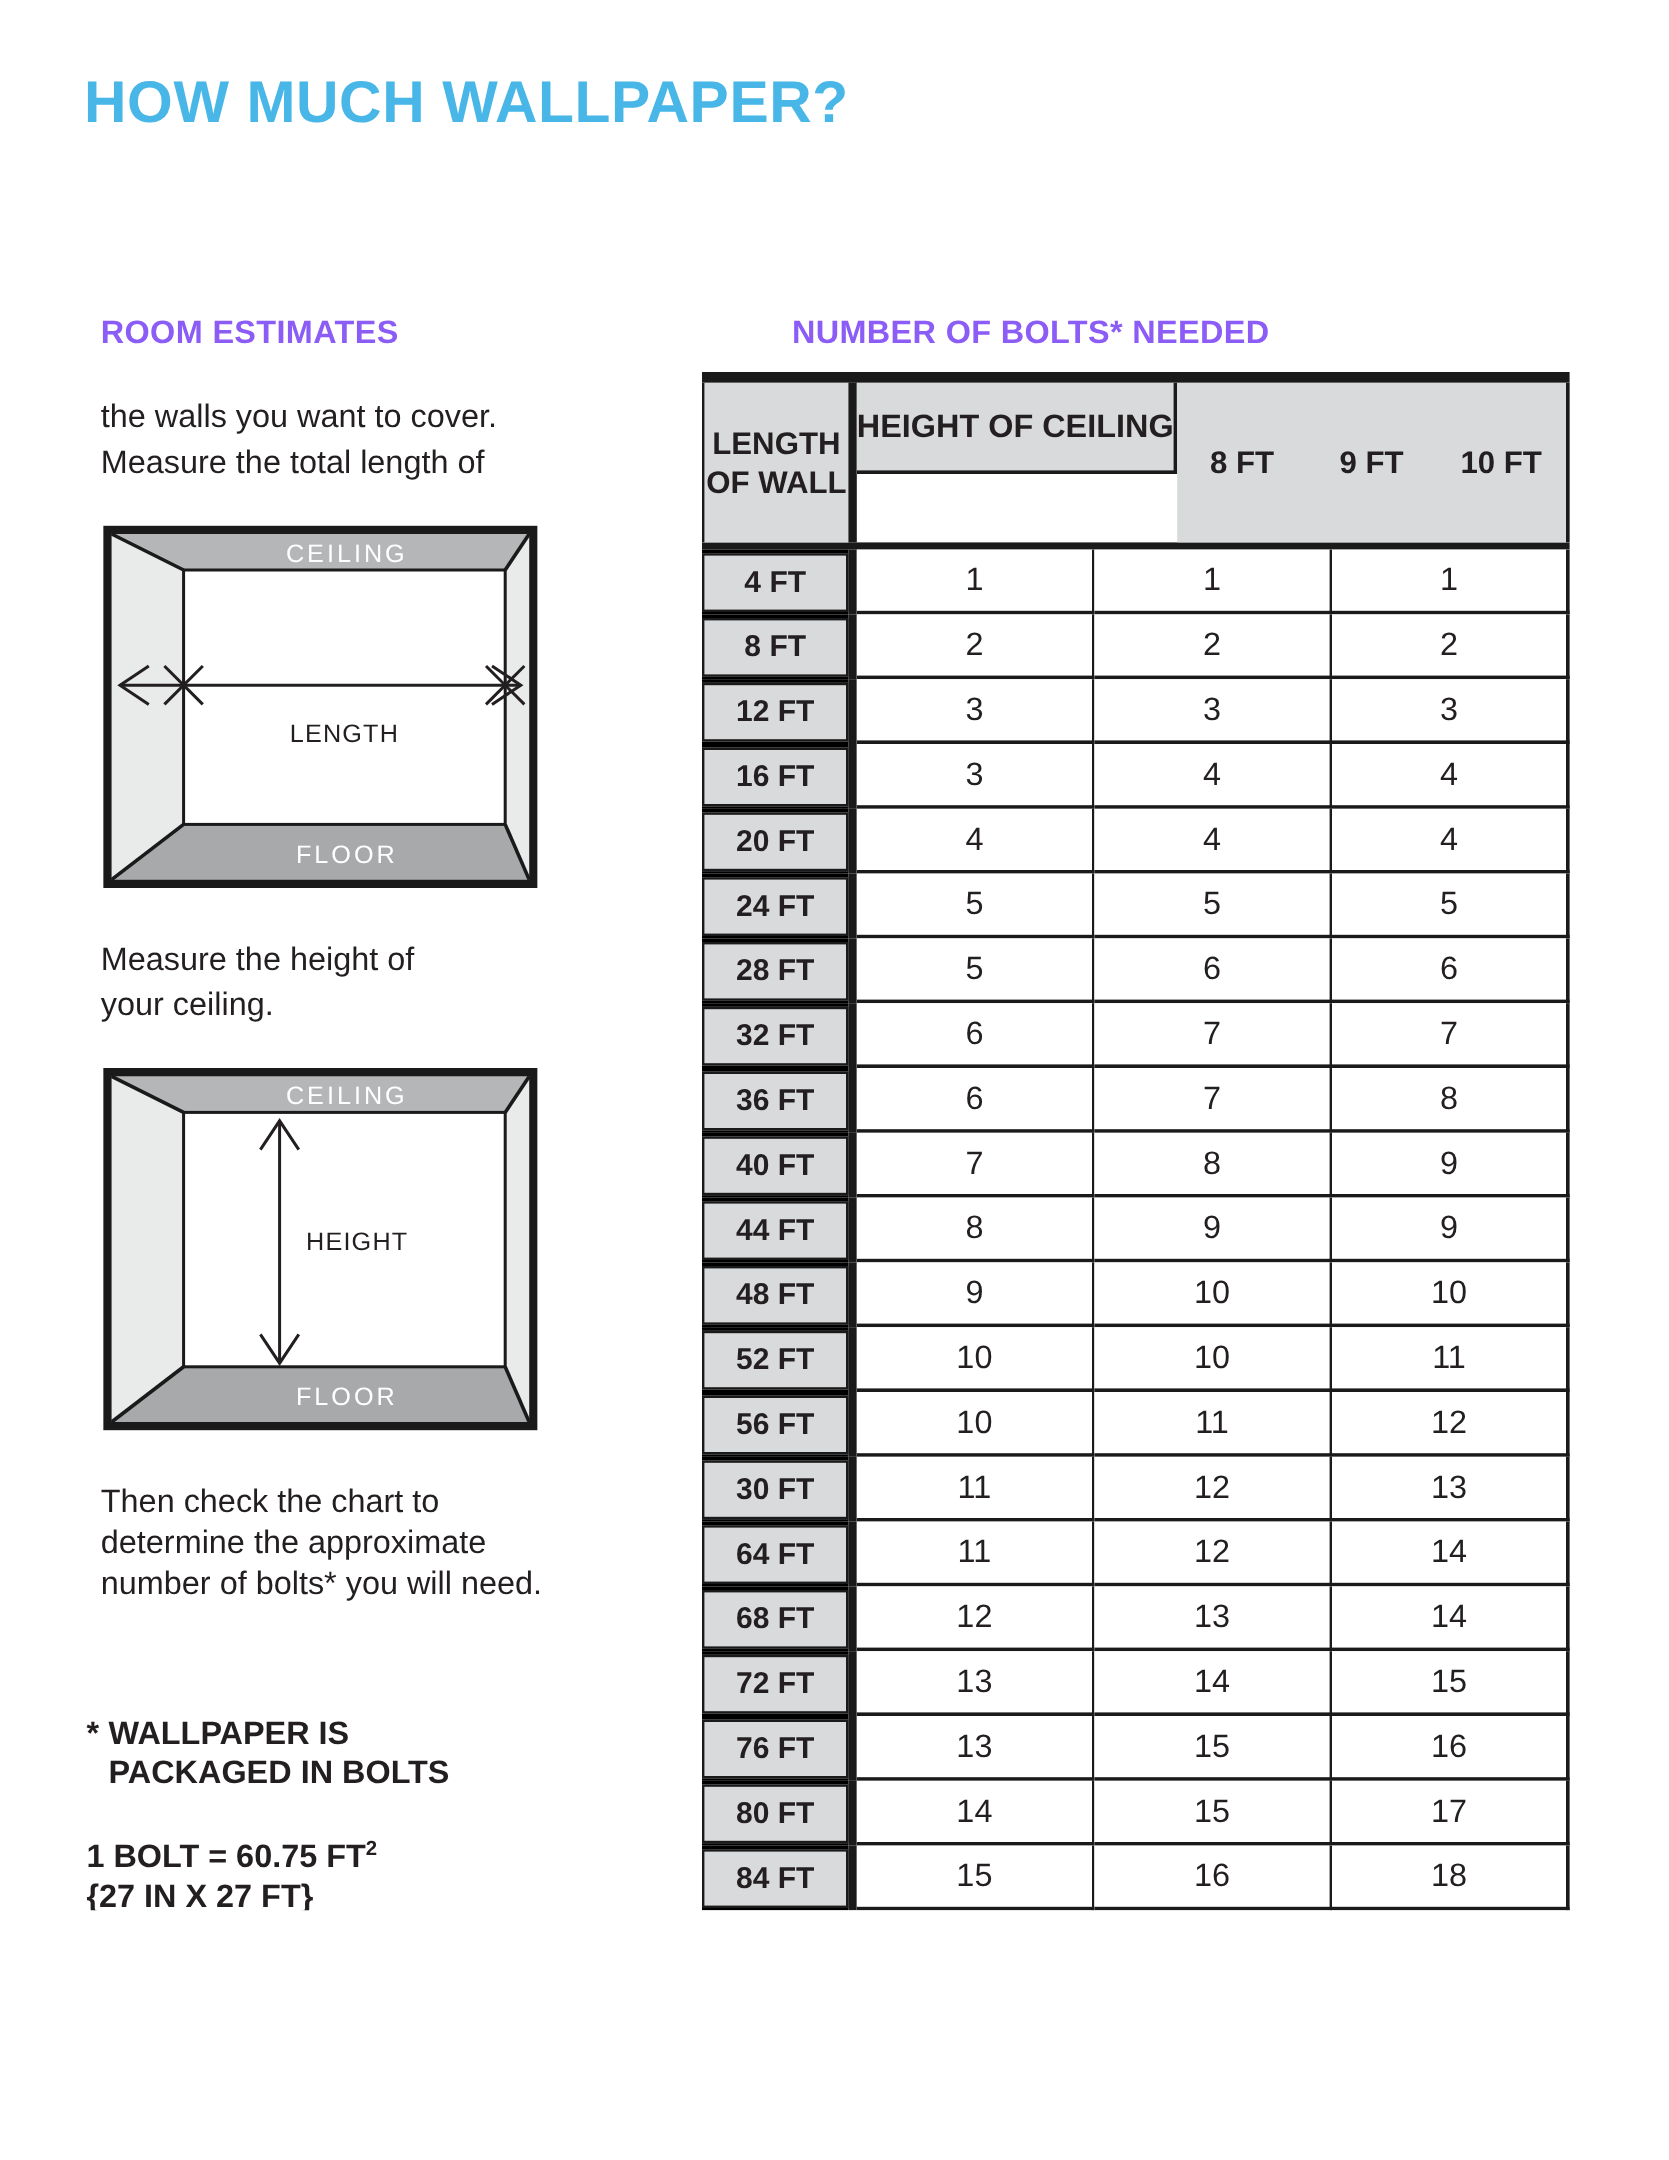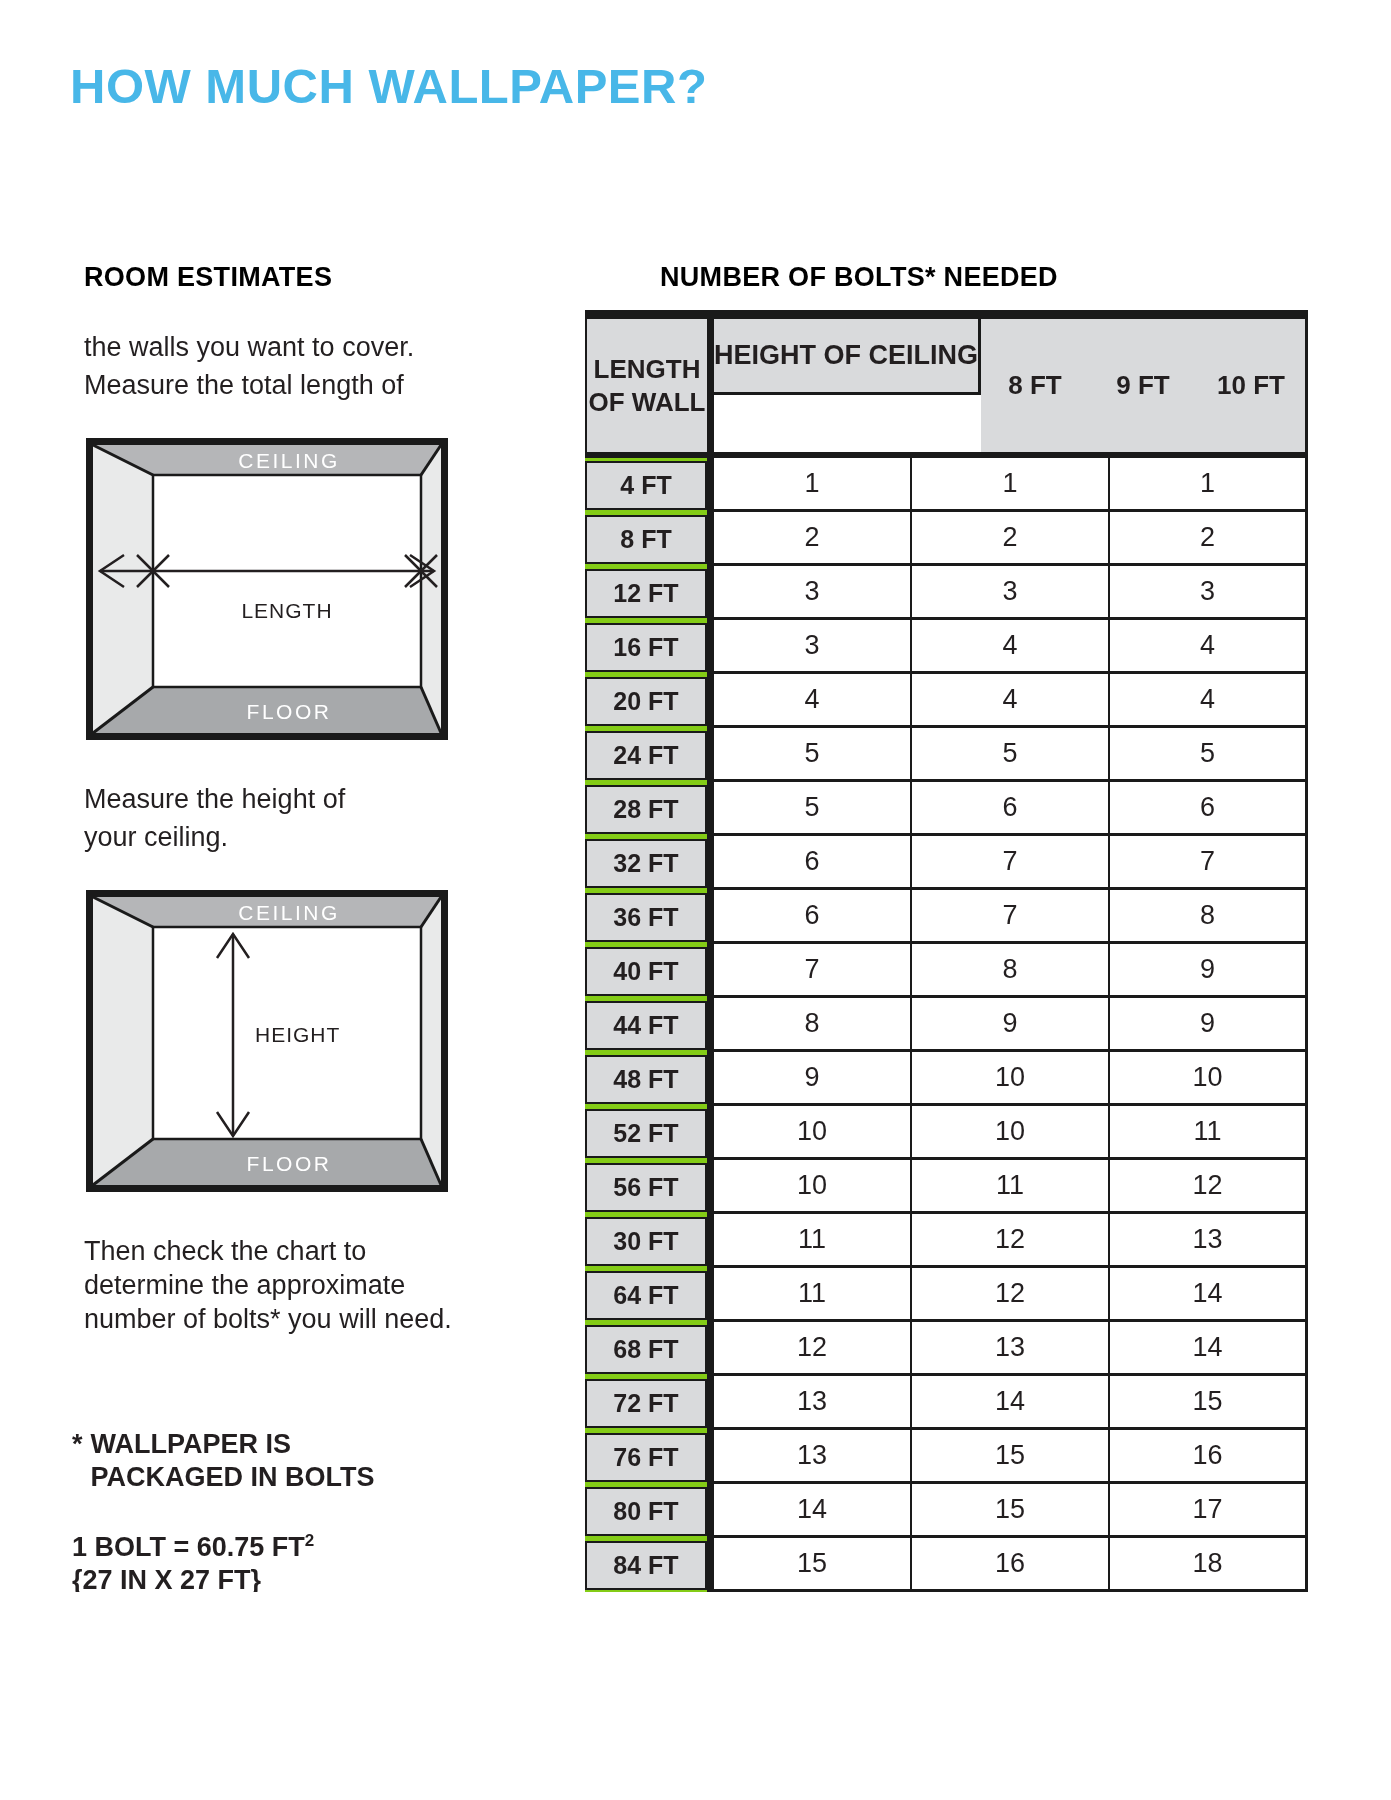--- a/index.html
+++ b/index.html
@@ -8,21 +8,21 @@
     font-family:"Liberation Sans","DejaVu Sans",sans-serif; color:#231f20;
     overflow:hidden;
   }
   .abs { position:absolute; }
 
   .main-title {
     left:70px; top:58px; font-size:49px; font-weight:bold; color:#48b7e8;
     letter-spacing:0.5px;
   }
   .section-head {
-    font-size:27px; font-weight:bold; color:#000000; letter-spacing:0.3px;text-align:right;
+    font-size:27px; font-weight:bold; color:#8b5cf6; letter-spacing:0.3px;text-align:right;
   }
   .para { font-size:27px; line-height:38px; color:#231f20; }
   .para3 { line-height:34px; }
 
   .footnote { font-size:27px; font-weight:bold; line-height:33px; display:flex; }
   .footnote .star { margin-right:8px; }
   .bolt-eq { font-size:27px; font-weight:bold; line-height:33px; }
   .bolt-eq sup { font-size:17px; }
 
   
@@ -42,21 +42,21 @@
     display:flex; align-items:center; justify-content:center;
     font-weight:bold; font-size:27px;
   }
   .t-heights {
     flex:1; background:#d9dadc; border-right:3px solid #1a1a1a; box-sizing:border-box;
     display:grid; grid-template-columns:1fr 1fr 1fr; align-items:center;
     text-align:center; font-weight:bold; font-size:26px;
   }
   .t-thick { height:6px; background:#1a1a1a; }
   .t-row { display:grid; grid-template-columns:122px 7px 1fr 1fr 1fr; height:54px; }
-  .t-label { padding:2.5px 0; background:#84cc16; box-sizing:border-box; }
+  .t-label { padding:2.5px 0; background:#000000; box-sizing:border-box; }
   .t-label-inner {
     height:100%; background:#d9dadc; border:2px solid #1a1a1a; box-sizing:border-box;
     display:flex; align-items:center; justify-content:center;
     font-weight:bold; font-size:25px;
   }
   .t-cell {
     background:#ffffff; border-right:2px solid #1a1a1a; border-bottom:3px solid #1a1a1a;
     box-sizing:border-box; display:flex; align-items:center; justify-content:center;
     font-size:27px;
   }

